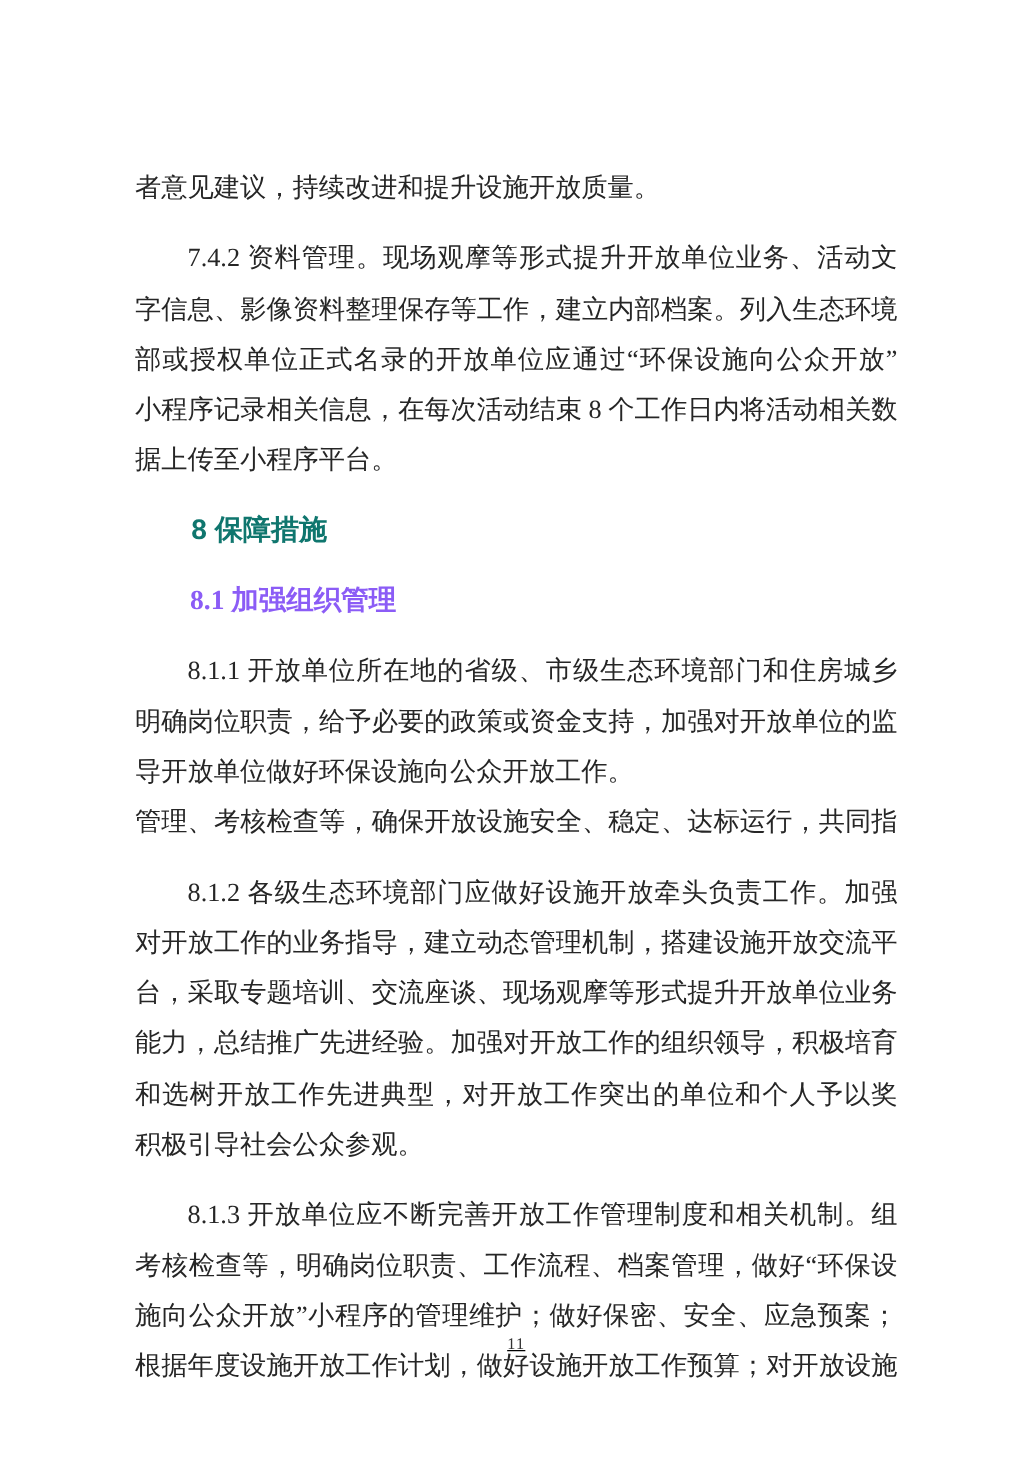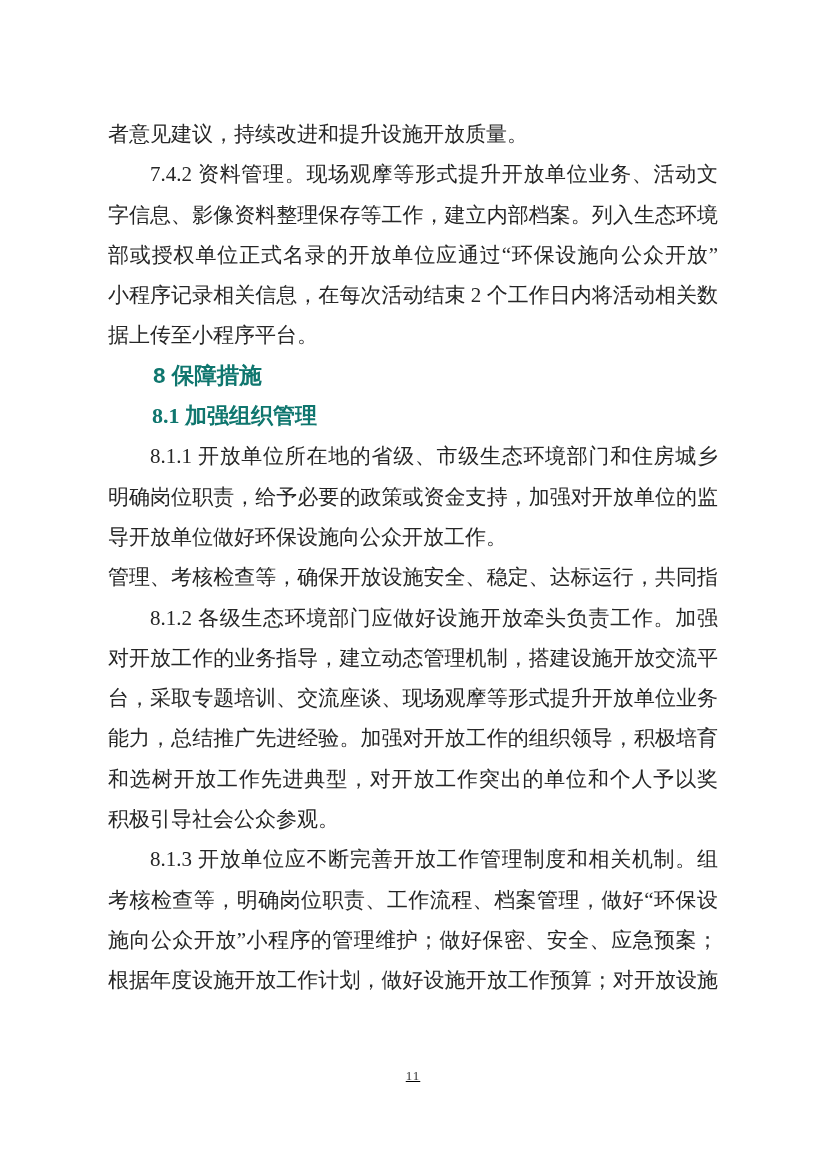--- a/index.html
+++ b/index.html
@@ -24,39 +24,39 @@
   .line {
     height: 40.3px;
     line-height: 40.3px;
     font-size: 21px;
     color: #262626;
     font-family: "Liberation Serif", serif;
     text-align: justify;
     text-align-last: justify;
     overflow: hidden;
   }
-  .line.first { text-indent: 2em; }
+  .line.first { text-indent: 2em; margin-top: 16px; }
   .line.last { text-align-last: left; }
   .line.paragraph-open.last { text-align-last: justify; }
   .line.continuation {
     text-indent: 0;
     text-align-last: left;
   }
   .line.heading1 {
     font-family: "Liberation Sans", sans-serif;
     font-weight: 700;
     font-size: 22.5px;
     color: #0f766e;
     text-align-last: left;
   }
   .line.heading2 {
     font-family: "Liberation Serif", serif;
     font-weight: 700;
     font-size: 22px;
-    color: #0f766e;
+    color: #8b5cf6;
     text-align-last: left;
   }
   .footer {
     position: absolute;
     left: 0;
     top: 1066px;
     width: 826px;
     text-align: center;
     text-decoration: underline;
   }
@@ -69,21 +69,21 @@
 </style>
 </head>
 <body>
 
 <div class="page">
   <div class="text-block">
       <div class="line continuation first last">者意见建议，持续改进和提升设施开放质量。</div>
       <div class="line paragraph first">7.4.2 资料管理。现场观摩等形式提升开放单位业务、活动文</div>
       <div class="line paragraph">字信息、影像资料整理保存等工作，建立内部档案。列入生态环境</div>
       <div class="line paragraph">部或授权单位正式名录的开放单位应通过“环保设施向公众开放”</div>
-      <div class="line paragraph">小程序记录相关信息，在每次活动结束 2 个工作日内将活动相关数</div>
+      <div class="line paragraph">小程序记录相关信息，在每次活动结束 8 个工作日内将活动相关数</div>
       <div class="line paragraph last">据上传至小程序平台。</div>
       <div class="line heading1 first last">8 保障措施</div>
       <div class="line heading2 first last">8.1 加强组织管理</div>
       <div class="line paragraph first">8.1.1 开放单位所在地的省级、市级生态环境部门和住房城乡</div>
       <div class="line paragraph">明确岗位职责，给予必要的政策或资金支持，加强对开放单位的监督</div>
       <div class="line paragraph last">导开放单位做好环保设施向公众开放工作。</div>
       <div class="line paragraph">管理、考核检查等，确保开放设施安全、稳定、达标运行，共同指</div>
       <div class="line paragraph first">8.1.2 各级生态环境部门应做好设施开放牵头负责工作。加强</div>
       <div class="line paragraph">对开放工作的业务指导，建立动态管理机制，搭建设施开放交流平</div>
       <div class="line paragraph">台，采取专题培训、交流座谈、现场观摩等形式提升开放单位业务</div>

